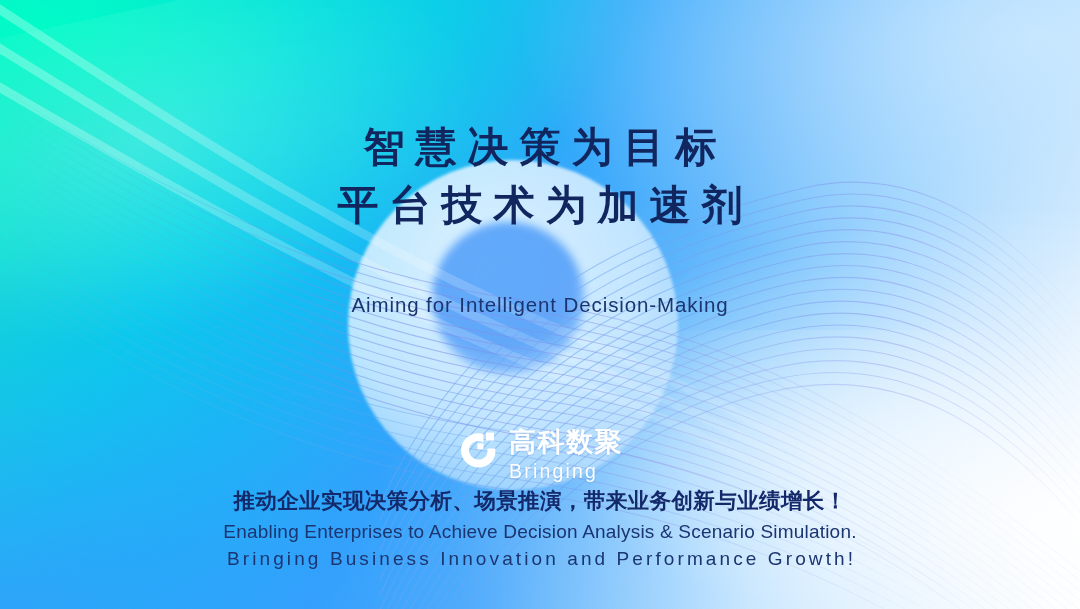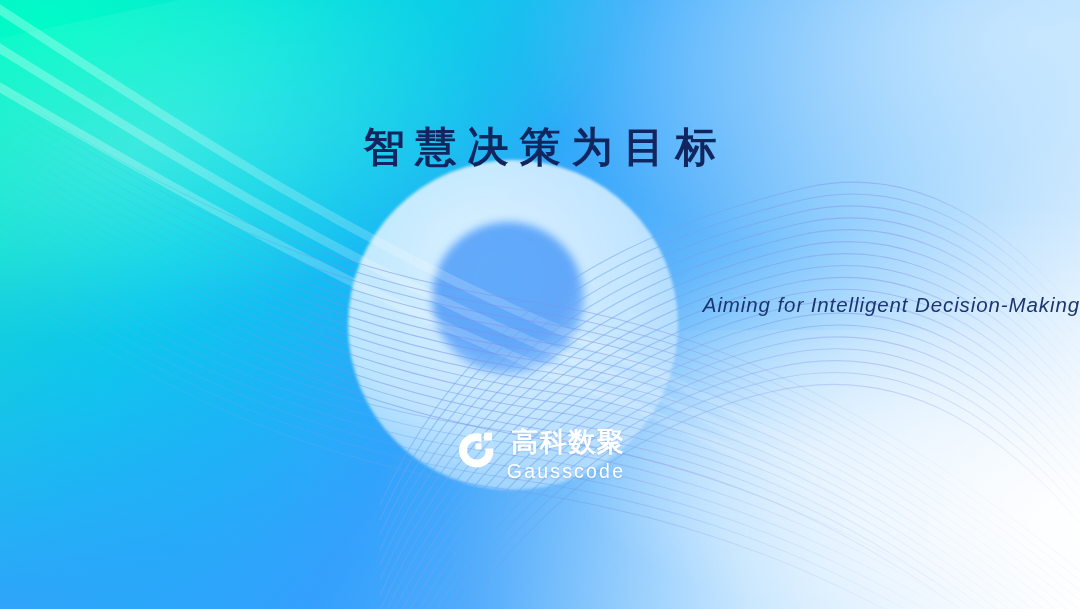--- a/index.html
+++ b/index.html
@@ -97,45 +97,44 @@
     line-height:58px;
     letter-spacing:11px;
     text-indent:11px;
     white-space:nowrap;
   }
   .headline .hl{display:block;}
 
   .subhead{
     position:absolute;
     left:0; right:0; top:290px;
-    text-align:right;
+    text-align:center;
     color:#1b3570;
     font-size:20.5px;
     line-height:29px;
     letter-spacing:.9px;
     white-space:nowrap;
-    font-style:italic;
   }
   .subhead .sl{display:block;}
 
   
   .logo{
     position:absolute;
     left:0; right:0; top:428px;
     display:flex;
     align-items:flex-start;
     justify-content:center;
     gap:10px;
   }
   .logo-mark{
     width:42px;height:42px;flex:0 0 42px;margin-top:1px;
   }
   .logo-mark svg{display:block;}
   .logo-words{
-    display:flex;flex-direction:column;align-items:flex-end;line-height:1;
+    display:flex;flex-direction:column;align-items:flex-start;line-height:1;
   }
   .logo-cn{
     color:#ffffff;
     font-weight:bold;
     font-size:27px;
     letter-spacing:1.5px;
     line-height:28px;
     text-shadow:0 1px 2px rgba(40,90,160,.18);
   }
   .logo-en{
@@ -265,40 +264,46 @@
       </g>
     </svg>
   </div>
 
   <div class="sweep-b"></div>
 
   <div class="content">
 
     <div class="headline">
       <span class="hl">智慧决策为目标</span>
+      <span class="hl">平台技术为加速剂</span>
     </div>
 
     <div class="subhead">
       <span class="sl">Aiming for Intelligent Decision-Making</span>
     </div>
 
     <div class="logo">
       <span class="logo-mark">
         <svg width="42" height="42" viewBox="0 0 42 42" xmlns="http://www.w3.org/2000/svg">
           <path d="M21.6 4.2 C11.7 4.2 4.0 11.8 4.0 21.3 C4.0 30.8 11.7 38.4 21.6 38.4
                    C30.9 38.4 38.4 31.5 38.4 22.4 L38.4 19.6 L30.4 19.6 L30.4 22.4
                    C30.4 27.1 26.5 30.6 21.6 30.6 C16.3 30.6 12.1 26.5 12.1 21.3
                    C12.1 16.1 16.3 12.0 21.6 12.0 C23.4 12.0 25.0 12.4 26.4 13.2
                    L26.4 4.9 C24.9 4.45 23.3 4.2 21.6 4.2 Z" fill="#ffffff"></path>
           <rect x="29.0" y="3.6" width="8.0" height="8.0" fill="#ffffff"></rect>
           <rect x="20.4" y="14.4" width="6.0" height="6.0" fill="#ffffff"></rect>
         </svg>
       </span>
       <span class="logo-words">
         <span class="logo-cn">高科数聚</span>
-        <span class="logo-en">Gausscode</span>
+        <span class="logo-en">Bringing</span>
       </span>
     </div>
 
-
+    <div class="tagline-cn">推动企业实现决策分析、场景推演，带来业务创新与业绩增长！</div>
+
+    <div class="tagline-en">
+      <span class="te1">Enabling Enterprises to Achieve Decision Analysis &amp; Scenario Simulation.</span>
+      <span class="te2">Bringing Business Innovation and Performance Growth!</span>
+    </div>
 
   </div>
 </div>
 
 </body></html>

